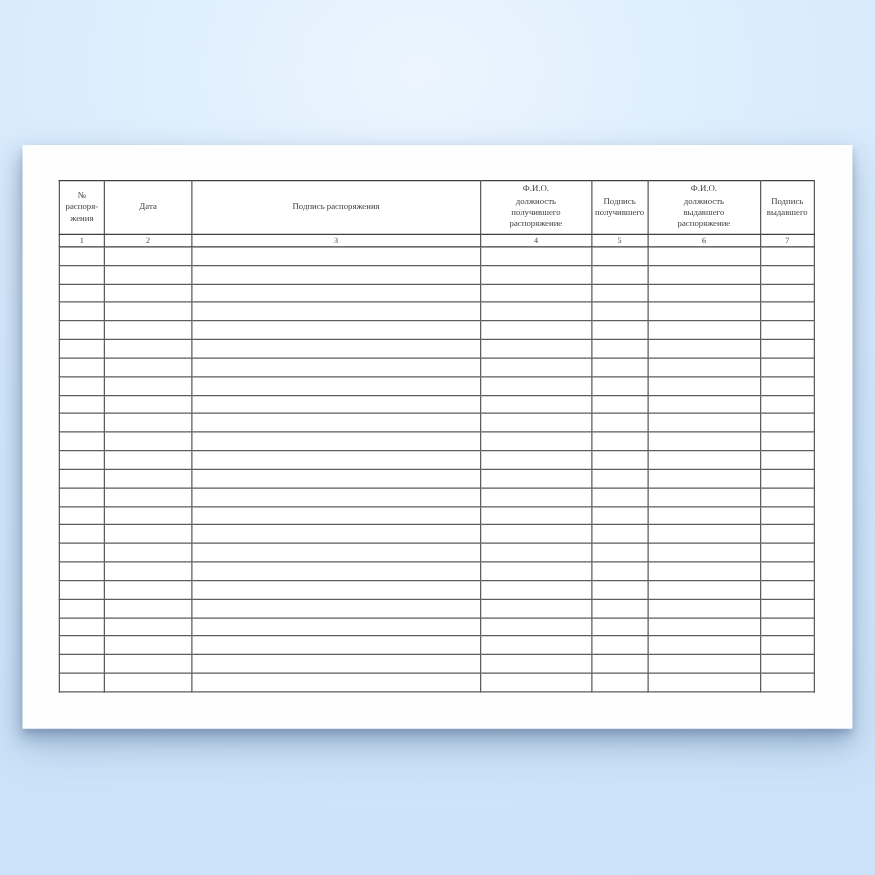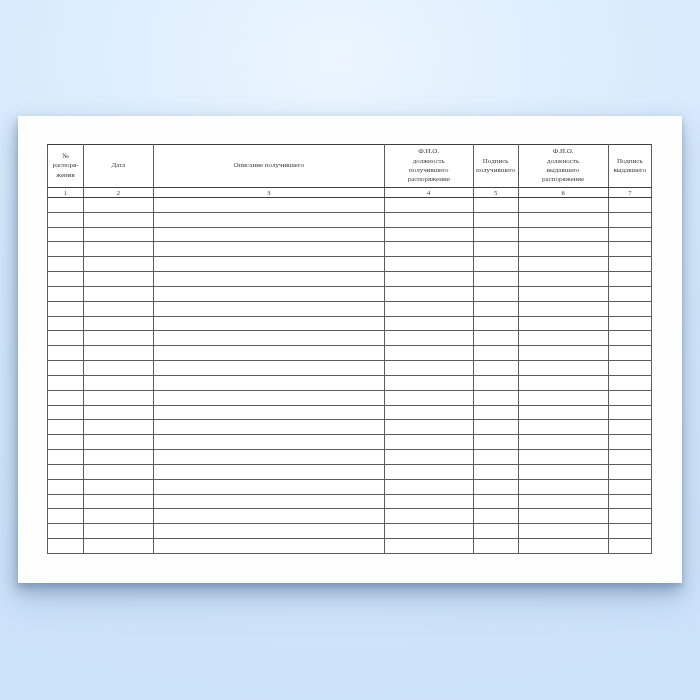--- a/index.html
+++ b/index.html
@@ -91,21 +91,21 @@
         <col style="width: 38.22%;">
         <col style="width: 14.72%;">
         <col style="width: 7.45%;">
         <col style="width: 14.89%;">
         <col style="width: 7.18%;">
       </colgroup>
     <thead>
       <tr class="header-row">
           <th><span>№</span><br><span>распоря-</span><br><span>жения</span></th>
           <th><span>Дата</span></th>
-          <th><span>Описание получившего</span></th>
+          <th><span>Подпись распоряжения</span></th>
           <th><span>Ф.И.О.</span><br><span>должность</span><br><span>получившего</span><br><span>распоряжение</span></th>
           <th><span>Подпись</span><br><span>получившего</span></th>
           <th><span>Ф.И.О.</span><br><span>должность</span><br><span>выдавшего</span><br><span>распоряжение</span></th>
           <th><span>Подпись</span><br><span>выдавшего</span></th>
         </tr>
       <tr class="numbers-row">
           <td>1</td>
           <td>2</td>
           <td>3</td>
           <td>4</td>

